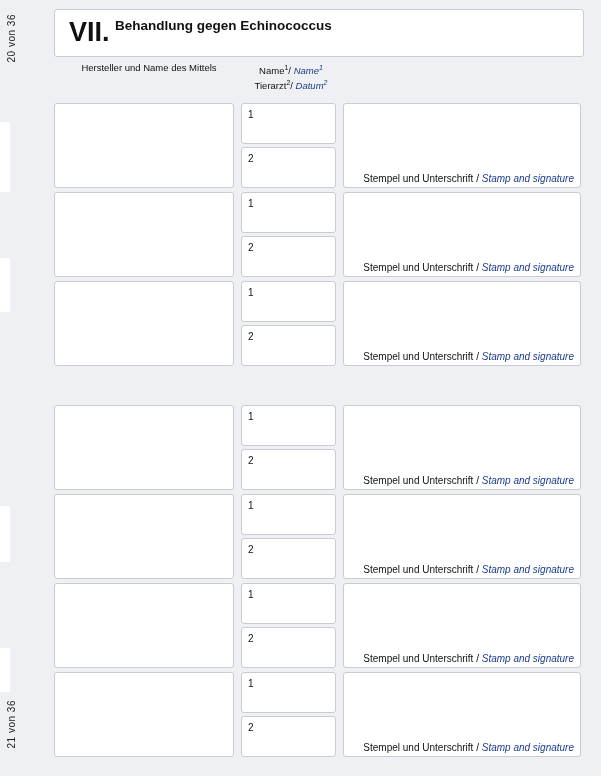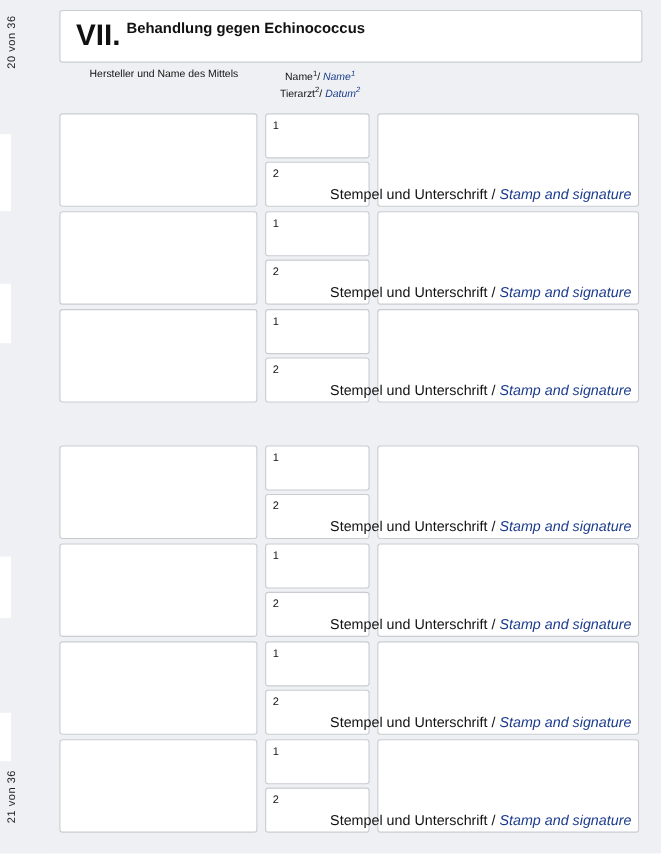--- a/index.html
+++ b/index.html
@@ -142,21 +142,21 @@
     position: absolute;
     left: 6px;
     top: 5px;
     font-size: 10px;
     color: #111;
   }
   .stamp-label {
     position: absolute;
     right: 6px;
     bottom: 3px;
-    font-size: 13px;
+    font-size: 10px;
     white-space: nowrap;
   }
   .stamp-label .de { color: #111; }
   .stamp-label .en { color: #1a3b8c; font-style: italic; }
 </style>
 </head>
 <body>
 
 <div class="page">
 

